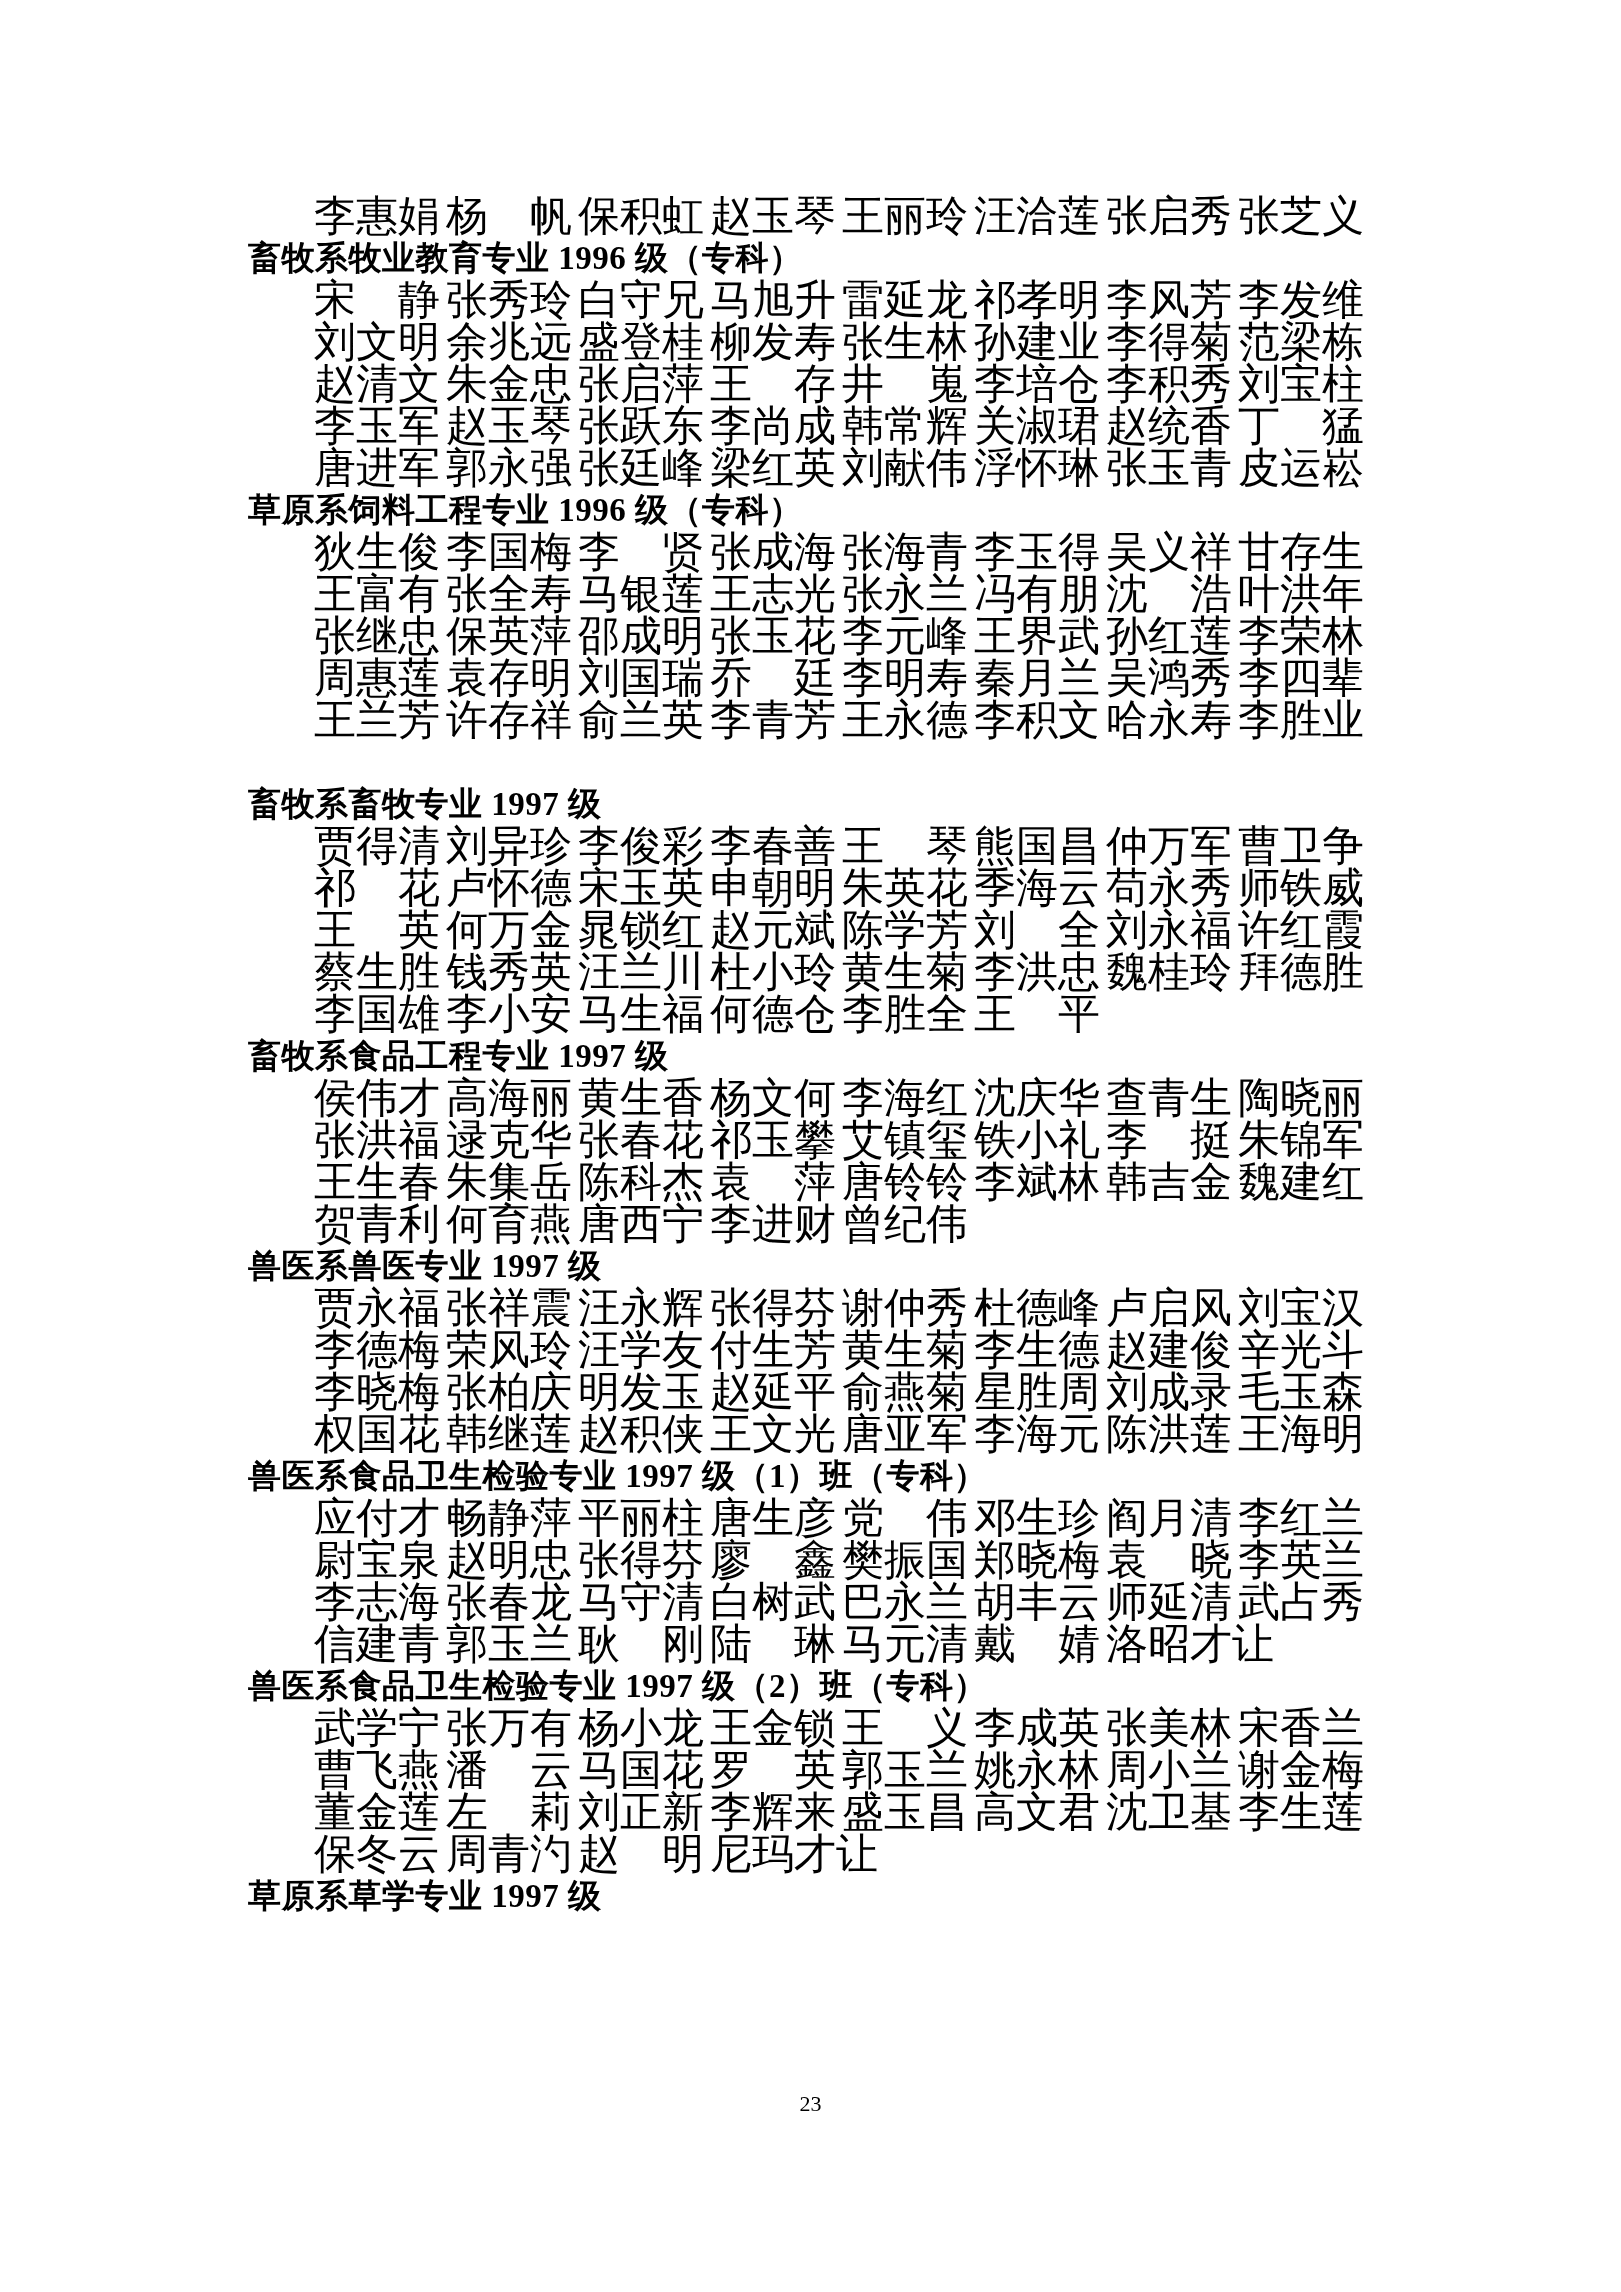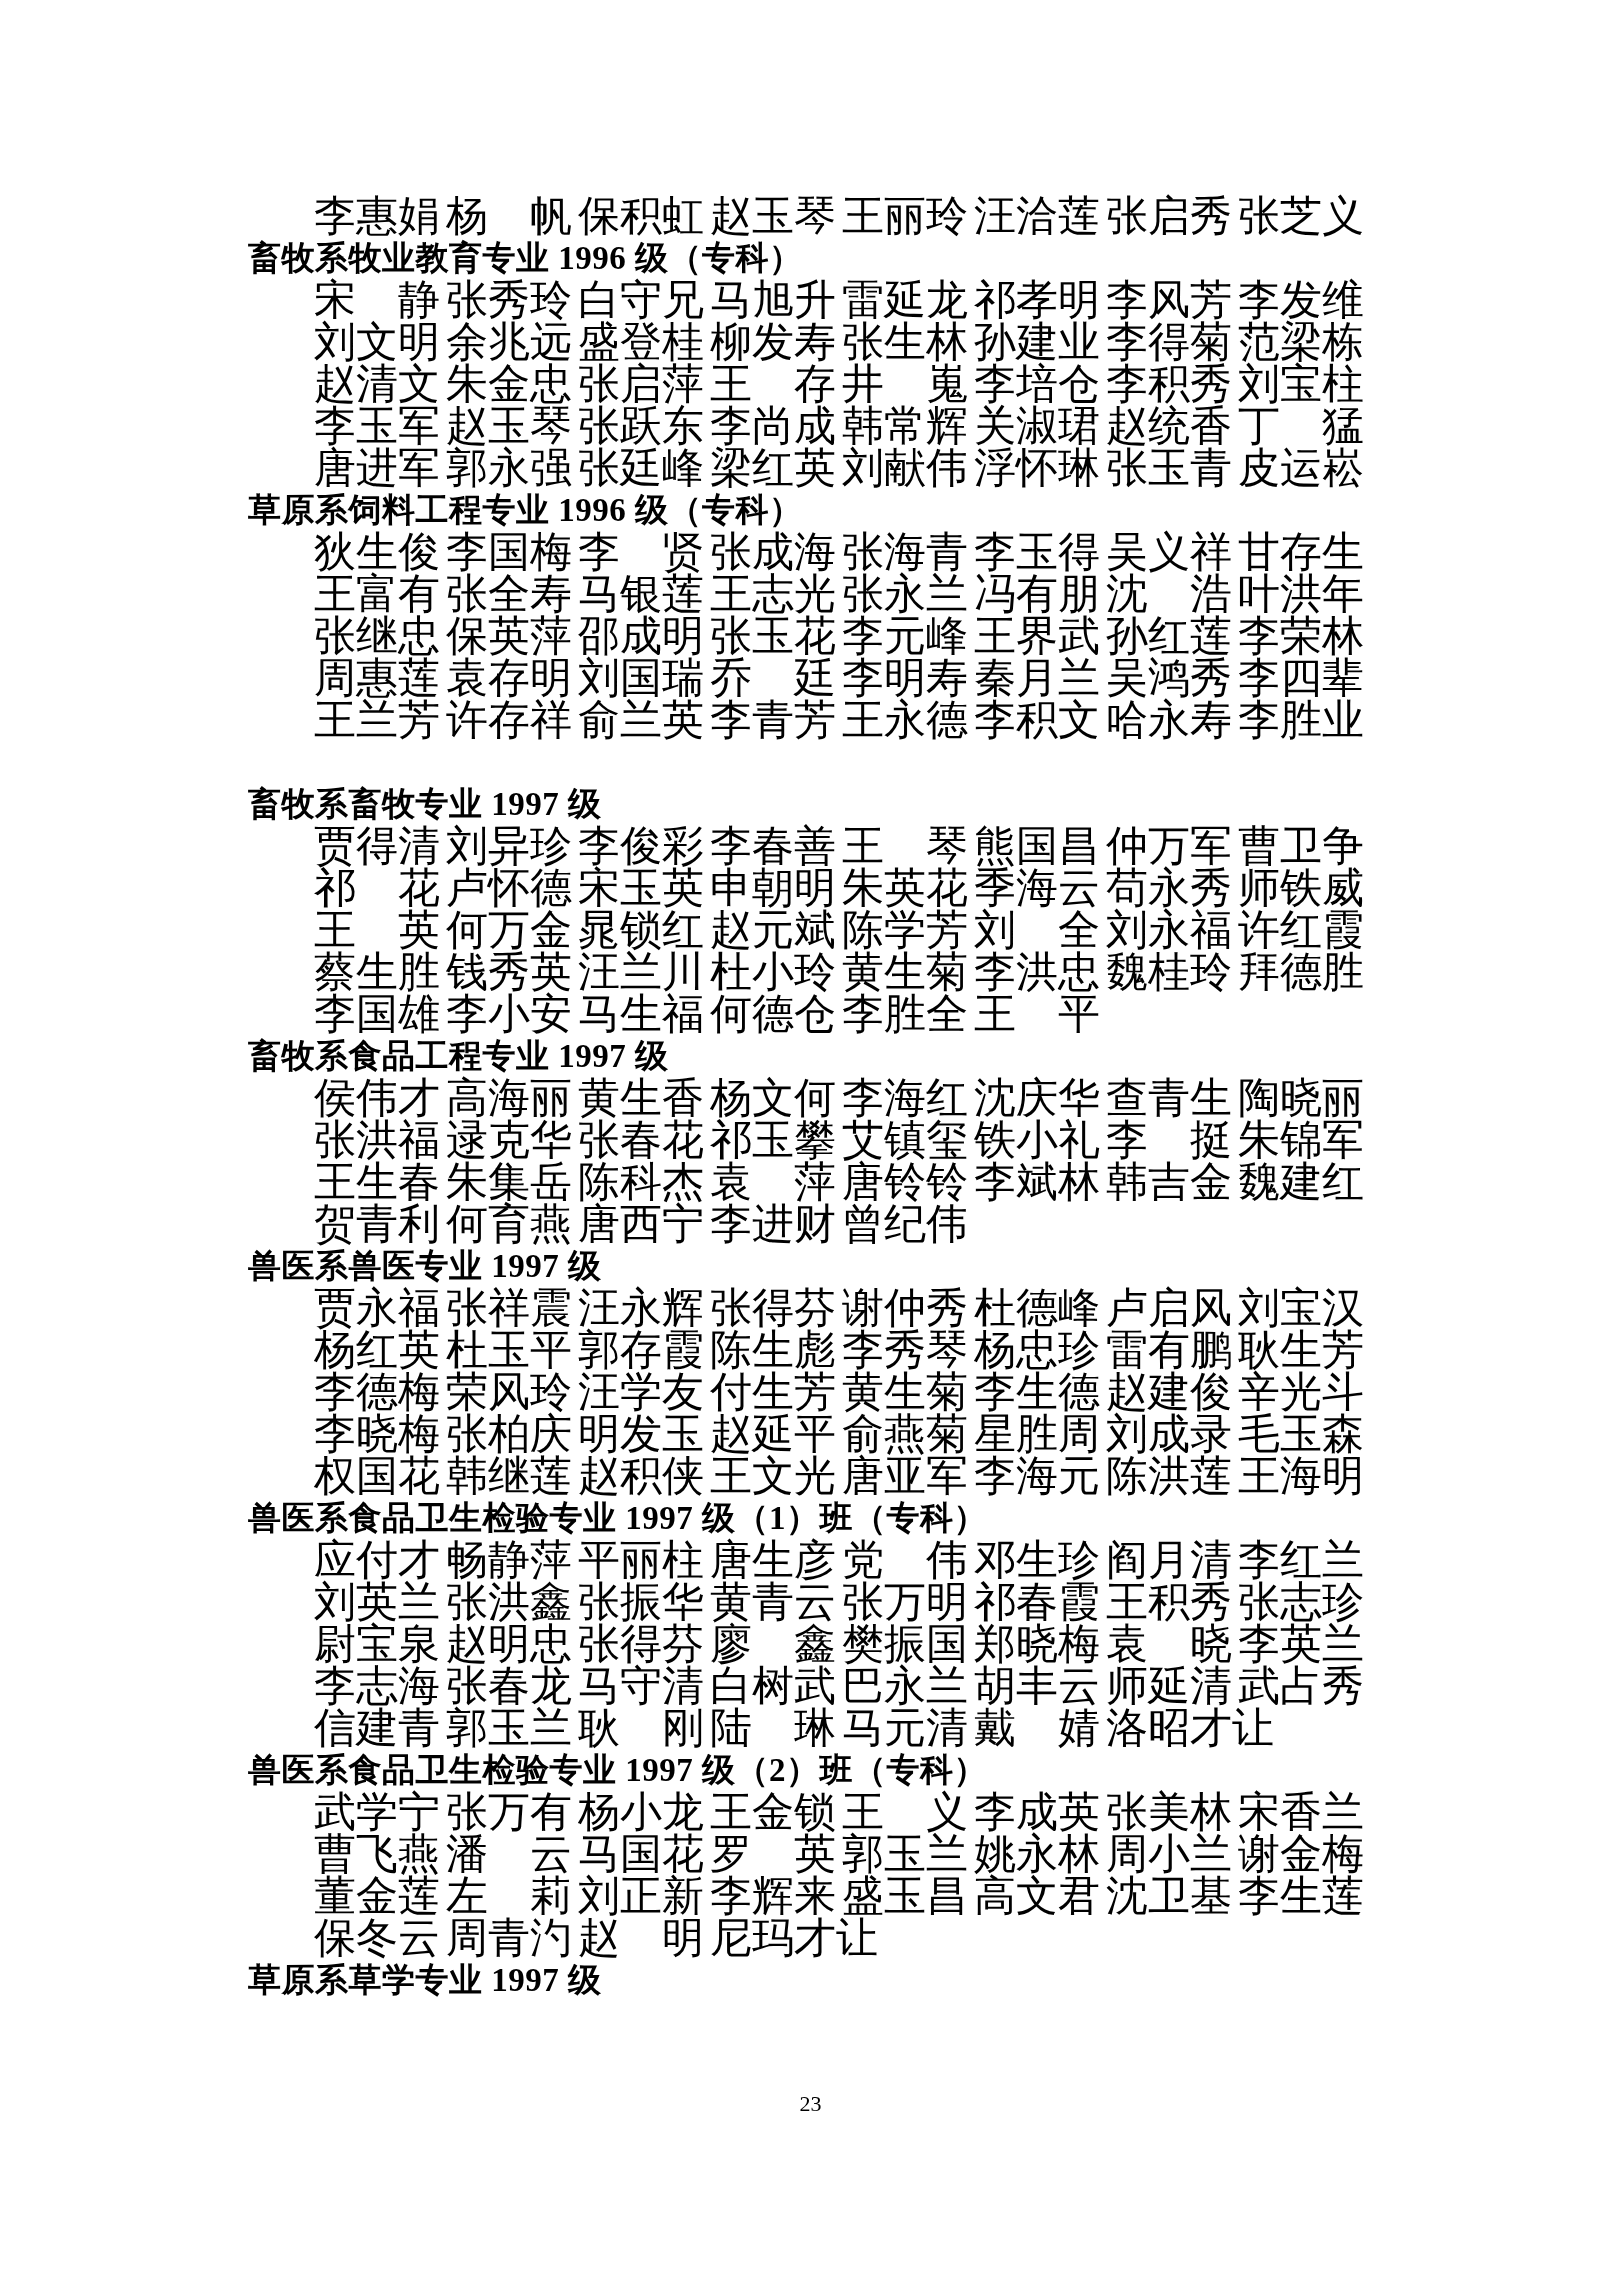--- a/index.html
+++ b/index.html
@@ -263,30 +263,20 @@
         <span class="name">贾永福</span>
         <span class="name">张祥震</span>
         <span class="name">汪永辉</span>
         <span class="name">张得芬</span>
         <span class="name">谢仲秀</span>
         <span class="name">杜德峰</span>
         <span class="name">卢启风</span>
         <span class="name">刘宝汉</span>
       </div>
       <div class="name-row">
-        <span class="name">杨红英</span>
-        <span class="name">杜玉平</span>
-        <span class="name">郭存霞</span>
-        <span class="name">陈生彪</span>
-        <span class="name">李秀琴</span>
-        <span class="name">杨忠珍</span>
-        <span class="name">雷有鹏</span>
-        <span class="name">耿生芳</span>
-      </div>
-      <div class="name-row">
         <span class="name">李德梅</span>
         <span class="name">荣风玲</span>
         <span class="name">汪学友</span>
         <span class="name">付生芳</span>
         <span class="name">黄生菊</span>
         <span class="name">李生德</span>
         <span class="name">赵建俊</span>
         <span class="name">辛光斗</span>
       </div>
       <div class="name-row">
@@ -314,30 +304,20 @@
         <span class="name">应付才</span>
         <span class="name">畅静萍</span>
         <span class="name">平丽柱</span>
         <span class="name">唐生彦</span>
         <span class="name">党　伟</span>
         <span class="name">邓生珍</span>
         <span class="name">阎月清</span>
         <span class="name">李红兰</span>
       </div>
       <div class="name-row">
-        <span class="name">刘英兰</span>
-        <span class="name">张洪鑫</span>
-        <span class="name">张振华</span>
-        <span class="name">黄青云</span>
-        <span class="name">张万明</span>
-        <span class="name">祁春霞</span>
-        <span class="name">王积秀</span>
-        <span class="name">张志珍</span>
-      </div>
-      <div class="name-row">
         <span class="name">尉宝泉</span>
         <span class="name">赵明忠</span>
         <span class="name">张得芬</span>
         <span class="name">廖　鑫</span>
         <span class="name">樊振国</span>
         <span class="name">郑晓梅</span>
         <span class="name">袁　晓</span>
         <span class="name">李英兰</span>
       </div>
       <div class="name-row">

